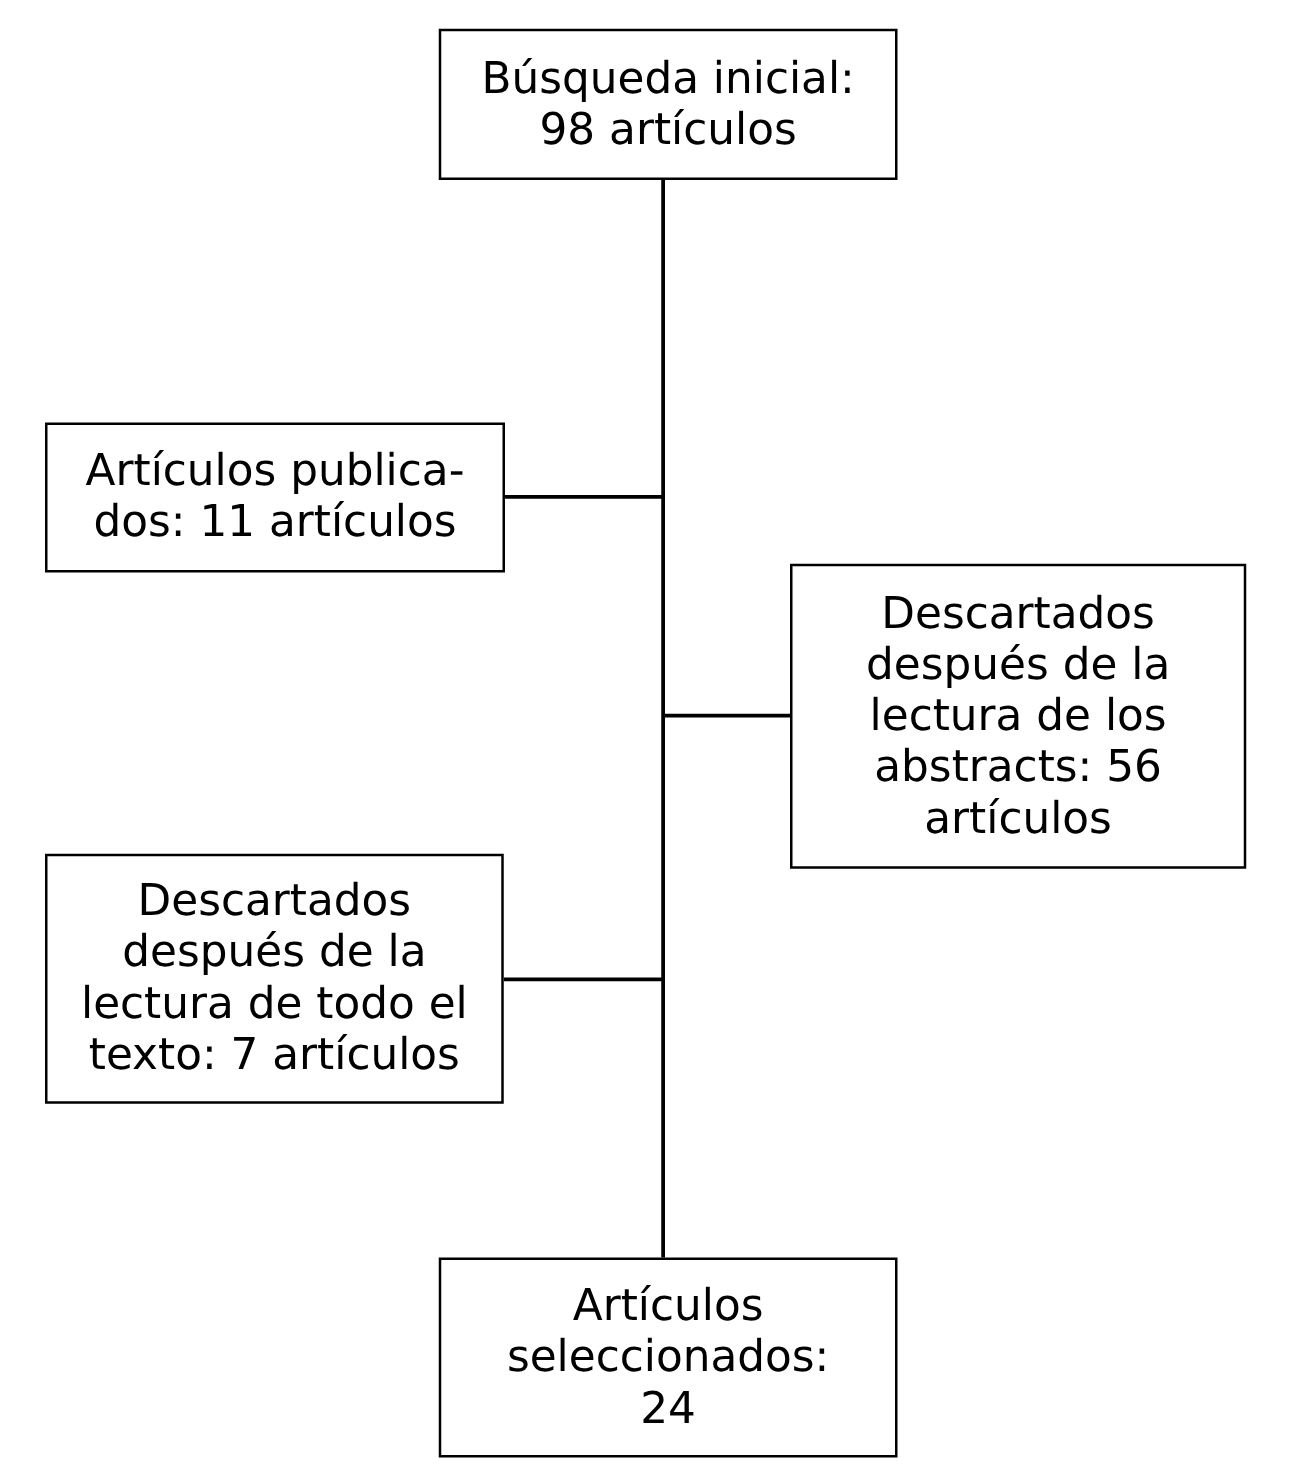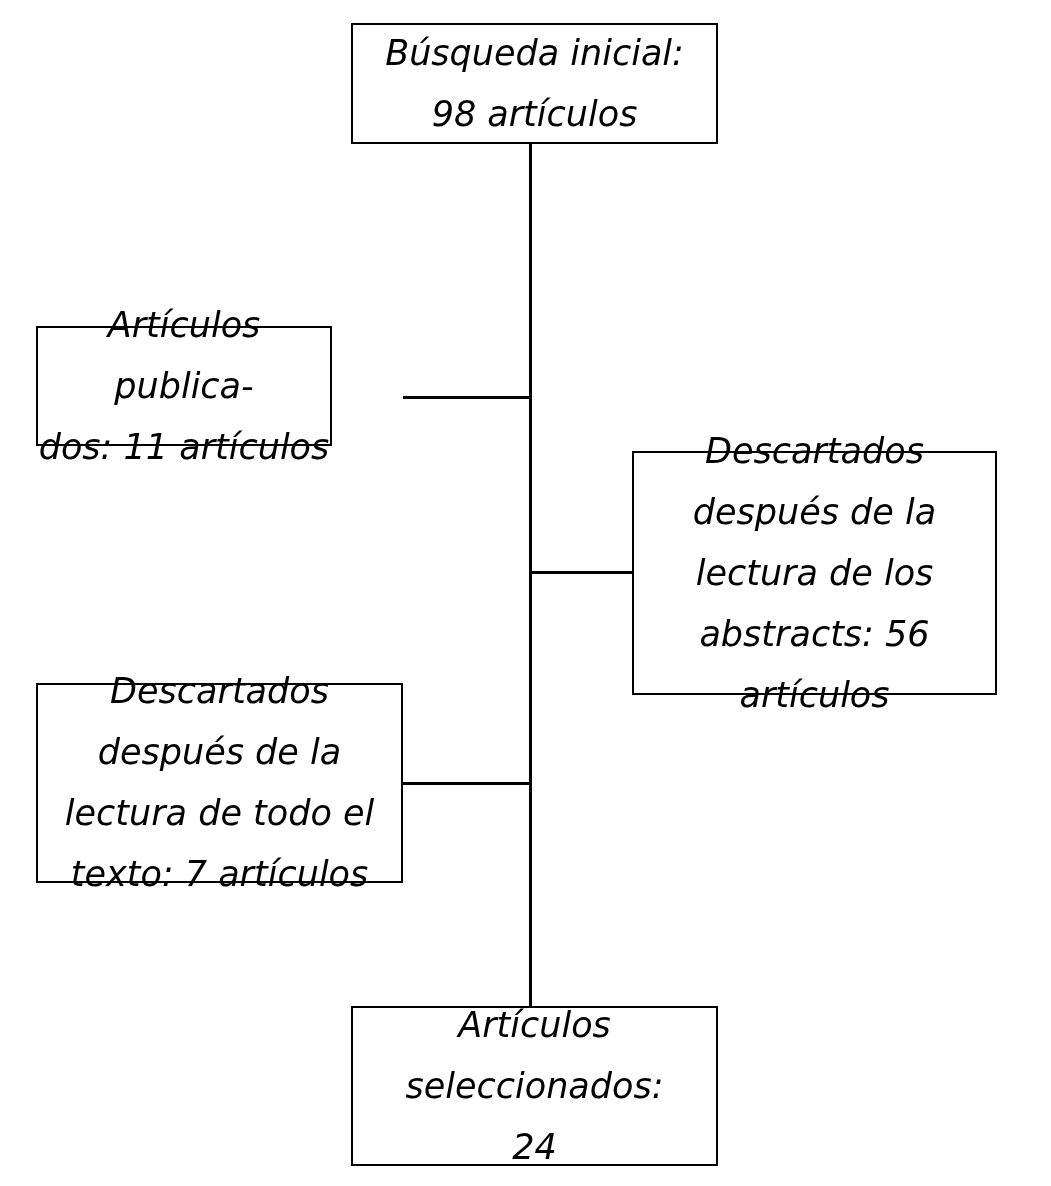--- a/index.html
+++ b/index.html
@@ -21,32 +21,31 @@
     border: 2.5px solid #000000;
     background: #ffffff;
     display: flex;
     align-items: center;
     justify-content: center;
     text-align: center;
   }
   .box-label {
     white-space: pre-line;
     font-size: 35px;
-    line-height: 61px;
+    line-height: 41px;
     color: #000000;
-    font-style: italic;
   }
   .vline, .hline {
     position: absolute;
     background: #000000;
   }
 
   
   .box-initial   { left: 351px; top:   23px; width: 367px; height: 121px; }
-  .box-published { left:  36px; top:  326px; width: 296px; height: 120px; }
+  .box-published { left:  36px; top:  338px; width: 368px; height: 120px; }
   .box-abstracts { left: 632px; top:  451px; width: 365px; height: 244px; }
   .box-fulltext  { left:  36px; top:  683px; width: 367px; height: 200px; }
   .box-selected  { left: 351px; top: 1006px; width: 367px; height: 160px; }
 
   
   .trunk          { left: 529px; top: 143px; width: 2.5px; height: 864px; }
   .conn-published { left: 403px; top: 396px; width: 127px; height: 2.5px; }
   .conn-abstracts { left: 530px; top: 571px; width: 103px; height: 2.5px; }
   .conn-fulltext  { left: 403px; top: 782px; width: 127px; height: 2.5px; }
 </style>

